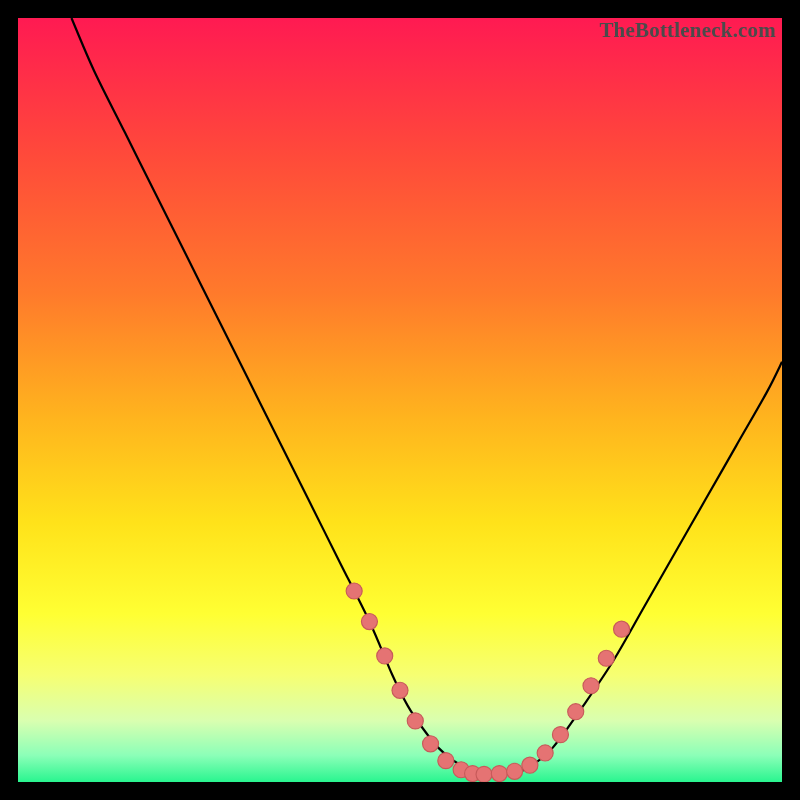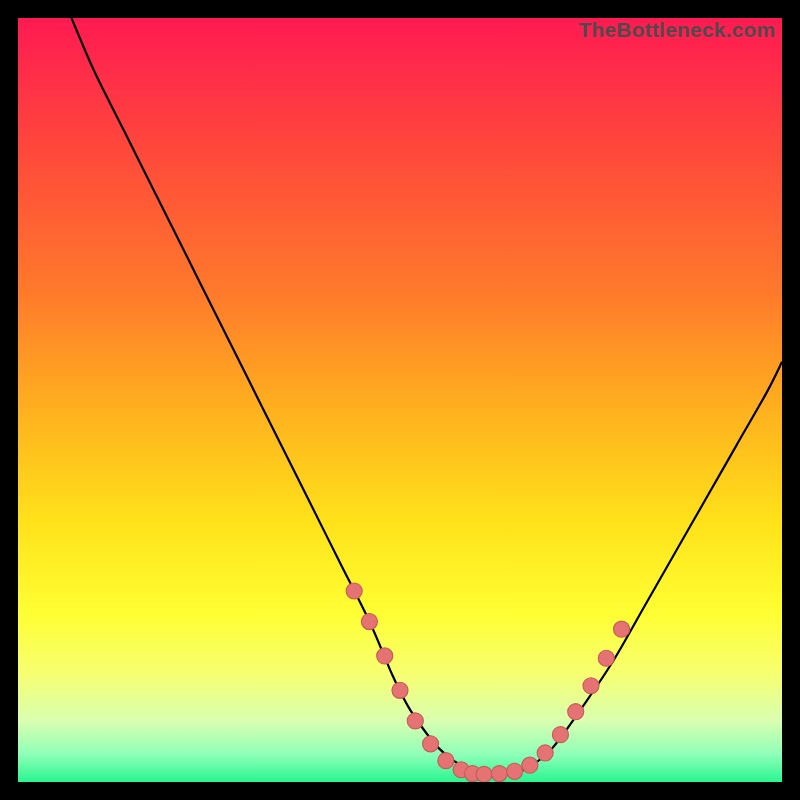--- a/index.html
+++ b/index.html
@@ -9,20 +9,21 @@
     height: 800px;
     overflow: hidden;
     background: #000;
     font-family: Arial, Helvetica, sans-serif;
   }
   .frame {
     position: absolute;
     left: 0; top: 0;
     width: 800px; height: 800px;
     background: #000;
+    font-family: Liberation Serif, serif;
   }
   .plot {
     position: absolute;
     left: 18px;
     top: 18px;
     width: 764px;
     height: 764px;
   }
   .gradient-bg {
     position: absolute;

